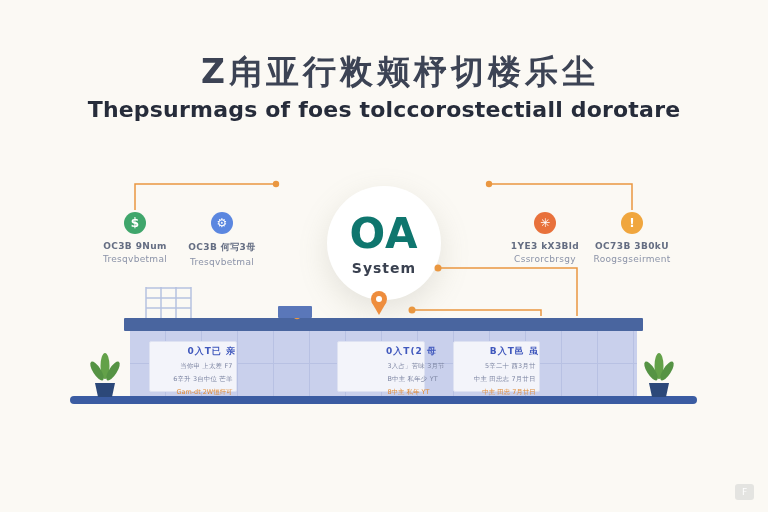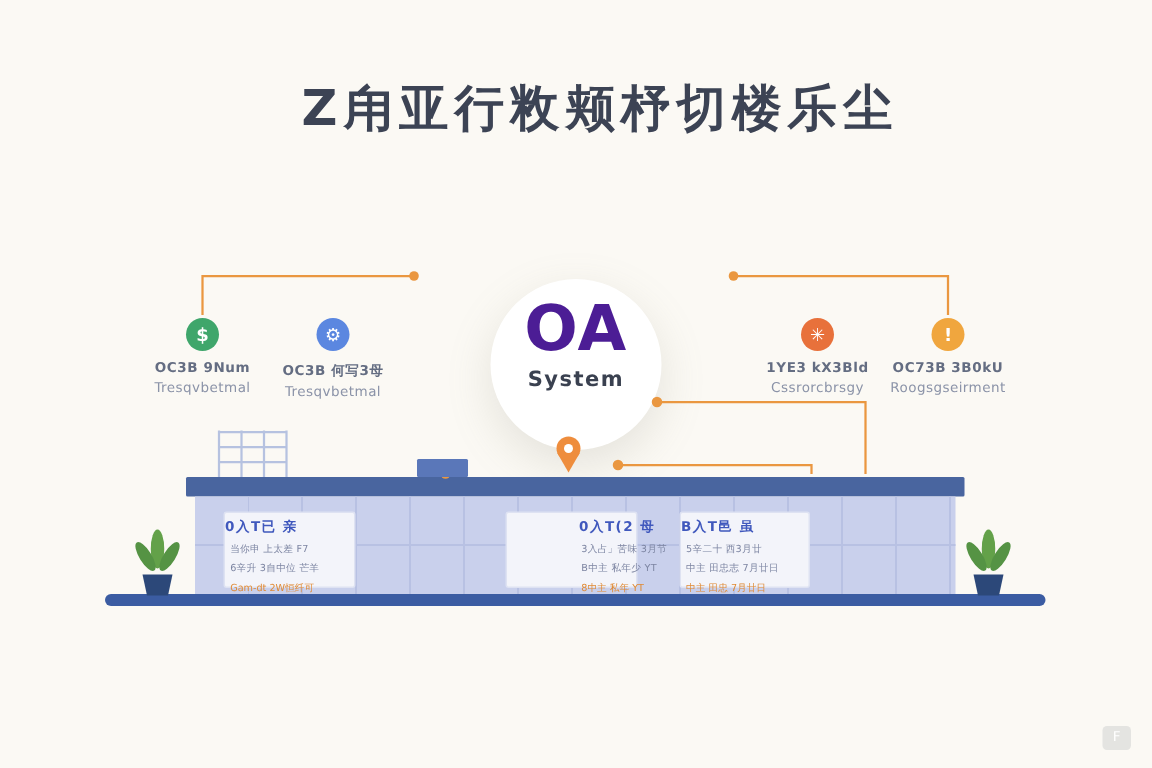--- a/index.html
+++ b/index.html
@@ -4,52 +4,53 @@
 <style>
   html,body{margin:0;padding:0;}
   .canvas{position:relative;width:768px;height:512px;background:#fbf9f4;overflow:hidden;
           font-family:"DejaVu Sans","Liberation Sans",sans-serif;}
   .title{position:absolute;left:0;top:50px;width:768px;text-align:center;
          font-size:33px;font-weight:600;color:#3c4354;letter-spacing:4px;margin-left:16px;}
   .subtitle{position:absolute;left:0;top:97px;width:768px;text-align:center;
             font-size:22px;font-weight:700;color:#262c3a;letter-spacing:0.2px;}
   .center-circle{position:absolute;left:327px;top:186px;width:114px;height:114px;border-radius:50%;
                  background:#ffffff;box-shadow:0 10px 30px rgba(140,140,120,0.20);text-align:center;}
-  .oa{margin-top:12px;font-size:42px;font-weight:800;color:#4c1d95;letter-spacing:1px;line-height:1;}
+  .oa{margin-top:27px;font-size:42px;font-weight:800;color:#0f766e;letter-spacing:1px;line-height:1;}
   .system{margin-top:5px;font-size:14px;color:#3a4150;letter-spacing:1px;font-weight:bold;}
   .node{position:absolute;top:212px;width:116px;text-align:center;}
   .node-icon{width:22px;height:22px;line-height:22px;border-radius:50%;margin:0 auto 7px auto;
              color:#fff;font-size:12px;font-weight:700;text-align:center;}
   .node-l1{font-size:9px;font-weight:700;color:#646d82;letter-spacing:0.4px;white-space:nowrap;}
   .node-l2{font-size:9px;color:#8b93a8;margin-top:3px;white-space:nowrap;letter-spacing:0.3px;}
   .ic-green{background:#3fa66b;} .ic-blue{background:#5b87e0;}
   .ic-orange{background:#e8713b;} .ic-amber{background:#f0a63e;}
   .roof{position:absolute;left:124px;top:318px;width:519px;height:13px;background:#49659f;border-radius:1px;}
   .building-body{position:absolute;left:130px;top:331px;width:507px;height:66px;background-color:#c9d0ec;
       background-image:repeating-linear-gradient(to right,transparent 0 35px,#b8c1e3 35px 36px),
                        repeating-linear-gradient(to bottom,transparent 0 32px,#b8c1e3 32px 33px);}
   .panel{position:absolute;top:341px;height:51px;background:#f3f4fa;border:1px solid #dee2f2;
-         border-radius:2px;text-align:left;padding-top:3px;box-sizing:border-box;}
+         border-radius:2px;text-align:right;padding-top:3px;box-sizing:border-box;}
   .panel-h{font-size:9px;font-weight:700;color:#4058bd;letter-spacing:1px;white-space:nowrap;}
   .panel-l{font-size:7px;color:#7d85a2;margin-top:3px;white-space:nowrap;letter-spacing:0.2px;
            transform:scale(0.92);transform-origin:center;}
   .panel-o{font-size:7px;color:#e08a34;margin-top:3px;white-space:nowrap;
            transform:scale(0.92);transform-origin:center;}
   .p1{left:149px;width:88px;} .p2{left:337px;width:88px;padding-left:48px;} .p3{left:453px;width:87px;}
   .ground{position:absolute;left:70px;top:396px;width:627px;height:8px;background:#3b5ca2;border-radius:4px;}
   .overlay{position:absolute;left:0;top:0;width:768px;height:512px;pointer-events:none;}
   .watermark{position:absolute;left:735px;top:484px;width:19px;height:16px;background:#e4e4e1;
              border-radius:3px;color:#ffffff;font-size:9px;line-height:16px;text-align:center;}
 </style>
 </head>
 <body>
 
 <div class="canvas">
 
   <div class="title">Z甪亚行敉颊杼切楼乐尘</div>
+  <div class="subtitle">Thepsurmags of foes tolccorostectiall dorotare</div>
 
   <div class="center-circle">
     <div class="oa">OA</div>
     <div class="system">System</div>
   </div>
 
   <div class="roof"></div>
   <div class="building-body"></div>
 
   <div class="panel p1">

